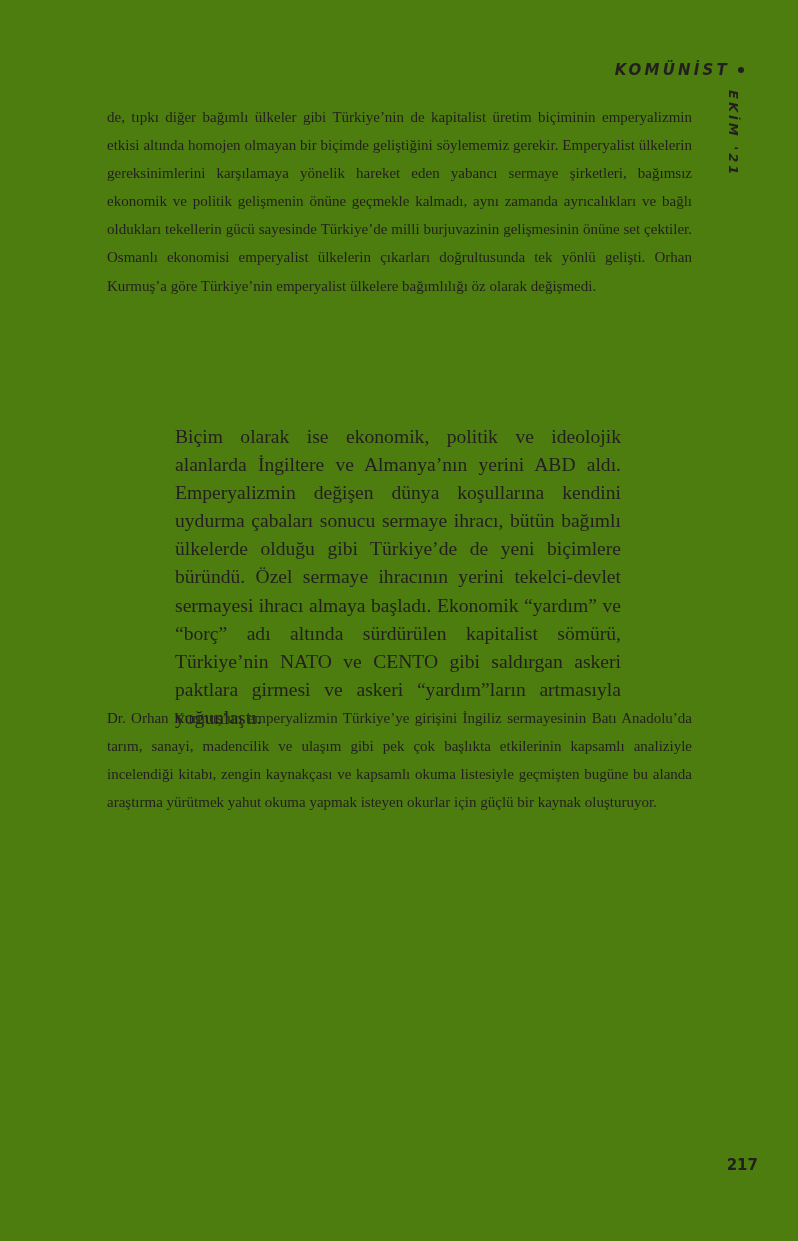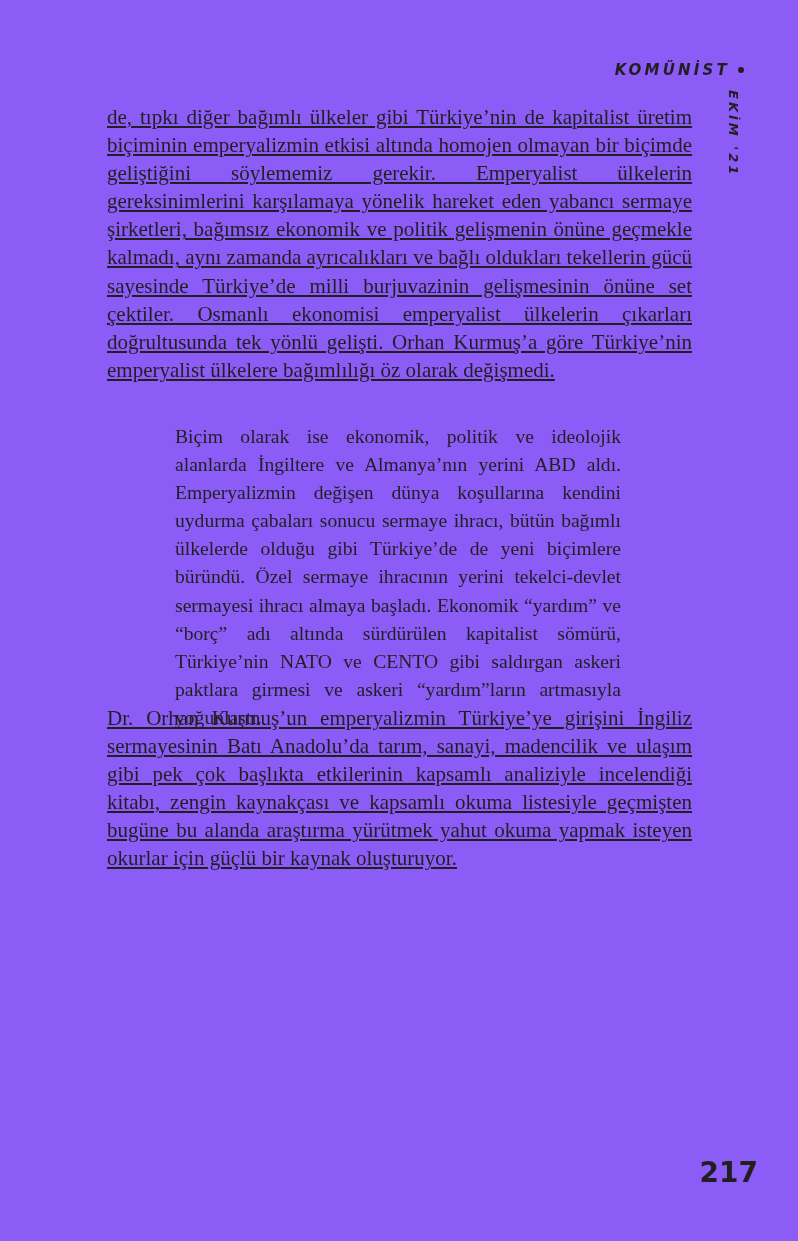--- a/index.html
+++ b/index.html
@@ -1,53 +1,53 @@
 <!DOCTYPE html>
 <html><head>
 <meta charset="utf-8">
 <style>
   html, body { margin: 0; padding: 0; background: #ffffff; }
   body { width: 798px; height: 1241px; position: relative; overflow: hidden; }
-  .page { position: absolute; inset: 0; background: #8b5cf6; color: #231f20; }
+  .page { position: absolute; inset: 0; background: #4d7c0f; color: #231f20; }
 
   .running-head {
     position: absolute; top: 61px; right: 54px;
     font-family: "DejaVu Sans", sans-serif; font-weight: bold; font-style: italic;
     font-size: 15px; letter-spacing: 3.2px; color: #231f20;
     display: flex; align-items: center;
   }
   .running-head .bullet {
     display: inline-block; width: 6px; height: 6px; border-radius: 50%;
     background: #231f20; margin-left: 8px;
   }
   .issue-tag {
     position: absolute; top: 90px; left: 726px;
     writing-mode: vertical-rl;
     font-family: "DejaVu Sans", sans-serif; font-weight: bold; font-style: italic;
     font-size: 13px; letter-spacing: 3px; color: #231f20;
   }
 
   .body-text {
     position: absolute; left: 107px; width: 585px;
-    font-family: "Liberation Serif", serif; font-size: 21px; line-height: 28.1px;
-    text-align: justify; hyphens: manual; color: #231f20; text-decoration: underline;
+    font-family: "Liberation Serif", serif; font-size: 15px; line-height: 28.1px;
+    text-align: justify; hyphens: manual; color: #231f20;
   }
   .body-text p { margin: 0; }
   .para-1 { top: 103px; }
   .quote {
     position: absolute; left: 163px; width: 470px; top: 411px;
     font-family: "Liberation Serif", serif; font-size: 19.6px; line-height: 28.1px;
     text-align: justify; color: #231f20;
   }
   .quote p { margin: 12px; }
   .para-2 { top: 704px; }
 
   .folio {
     position: absolute; right: 40px; top: 1156px;
-    font-family: "DejaVu Sans", sans-serif; font-weight: bold; font-size: 28px; color: #231f20;
+    font-family: "DejaVu Sans", sans-serif; font-weight: bold; font-size: 15px; color: #231f20;
   }
 </style>
 </head>
 <body>
 
 <div class="page">
   <div class="running-head">
     <span>KOMÜNİST</span>
     <span class="bullet"></span>
   </div>

